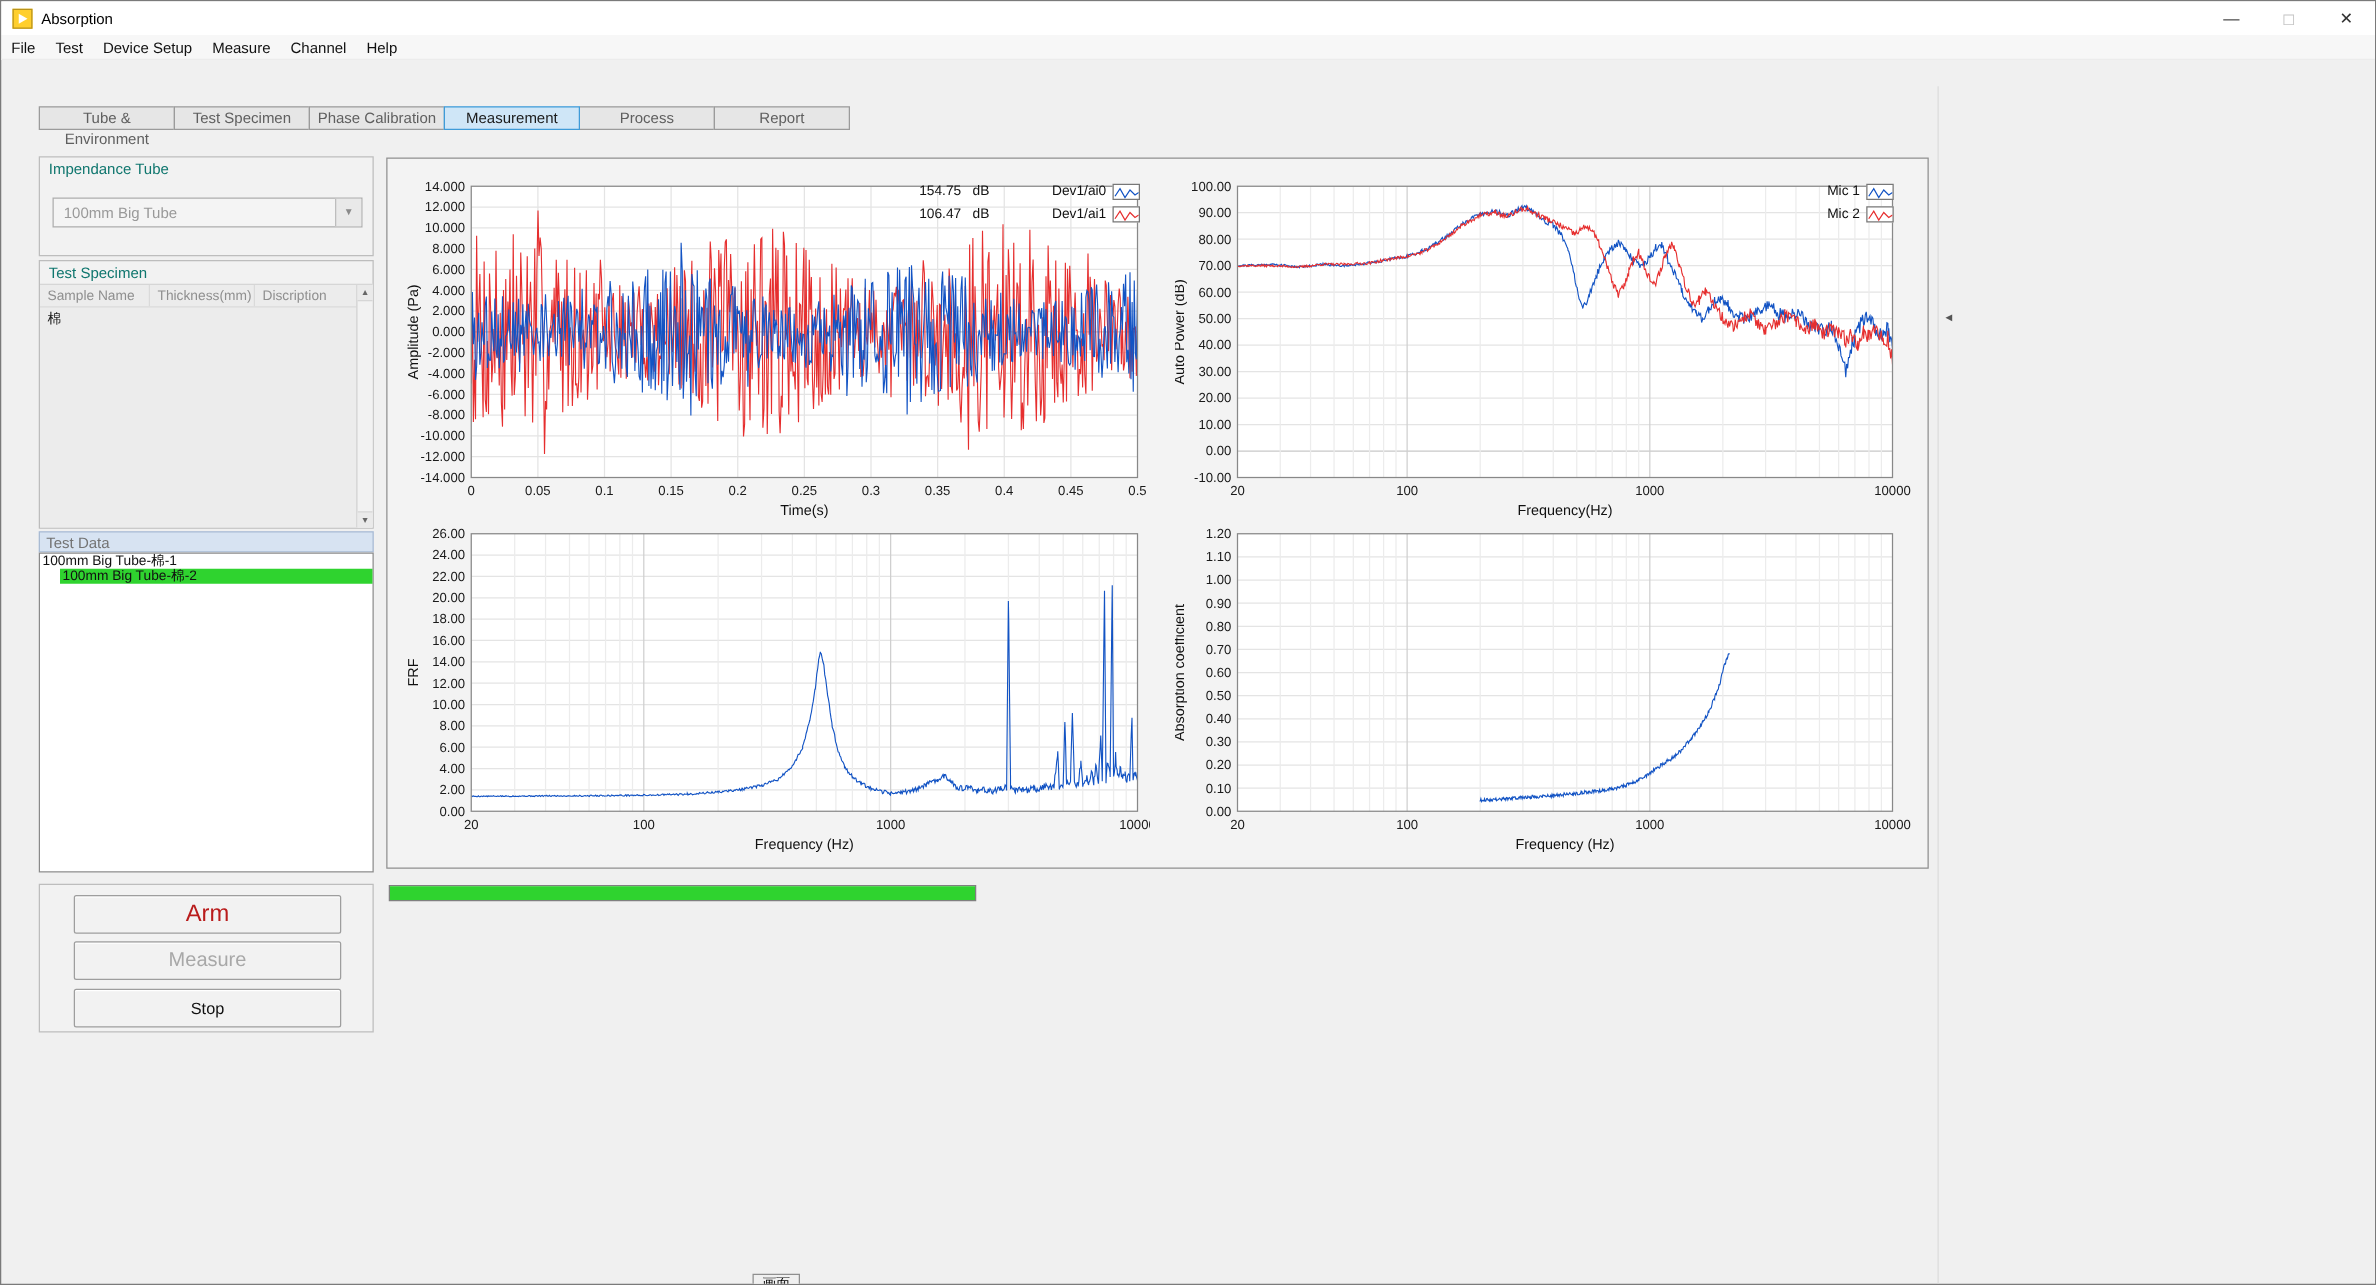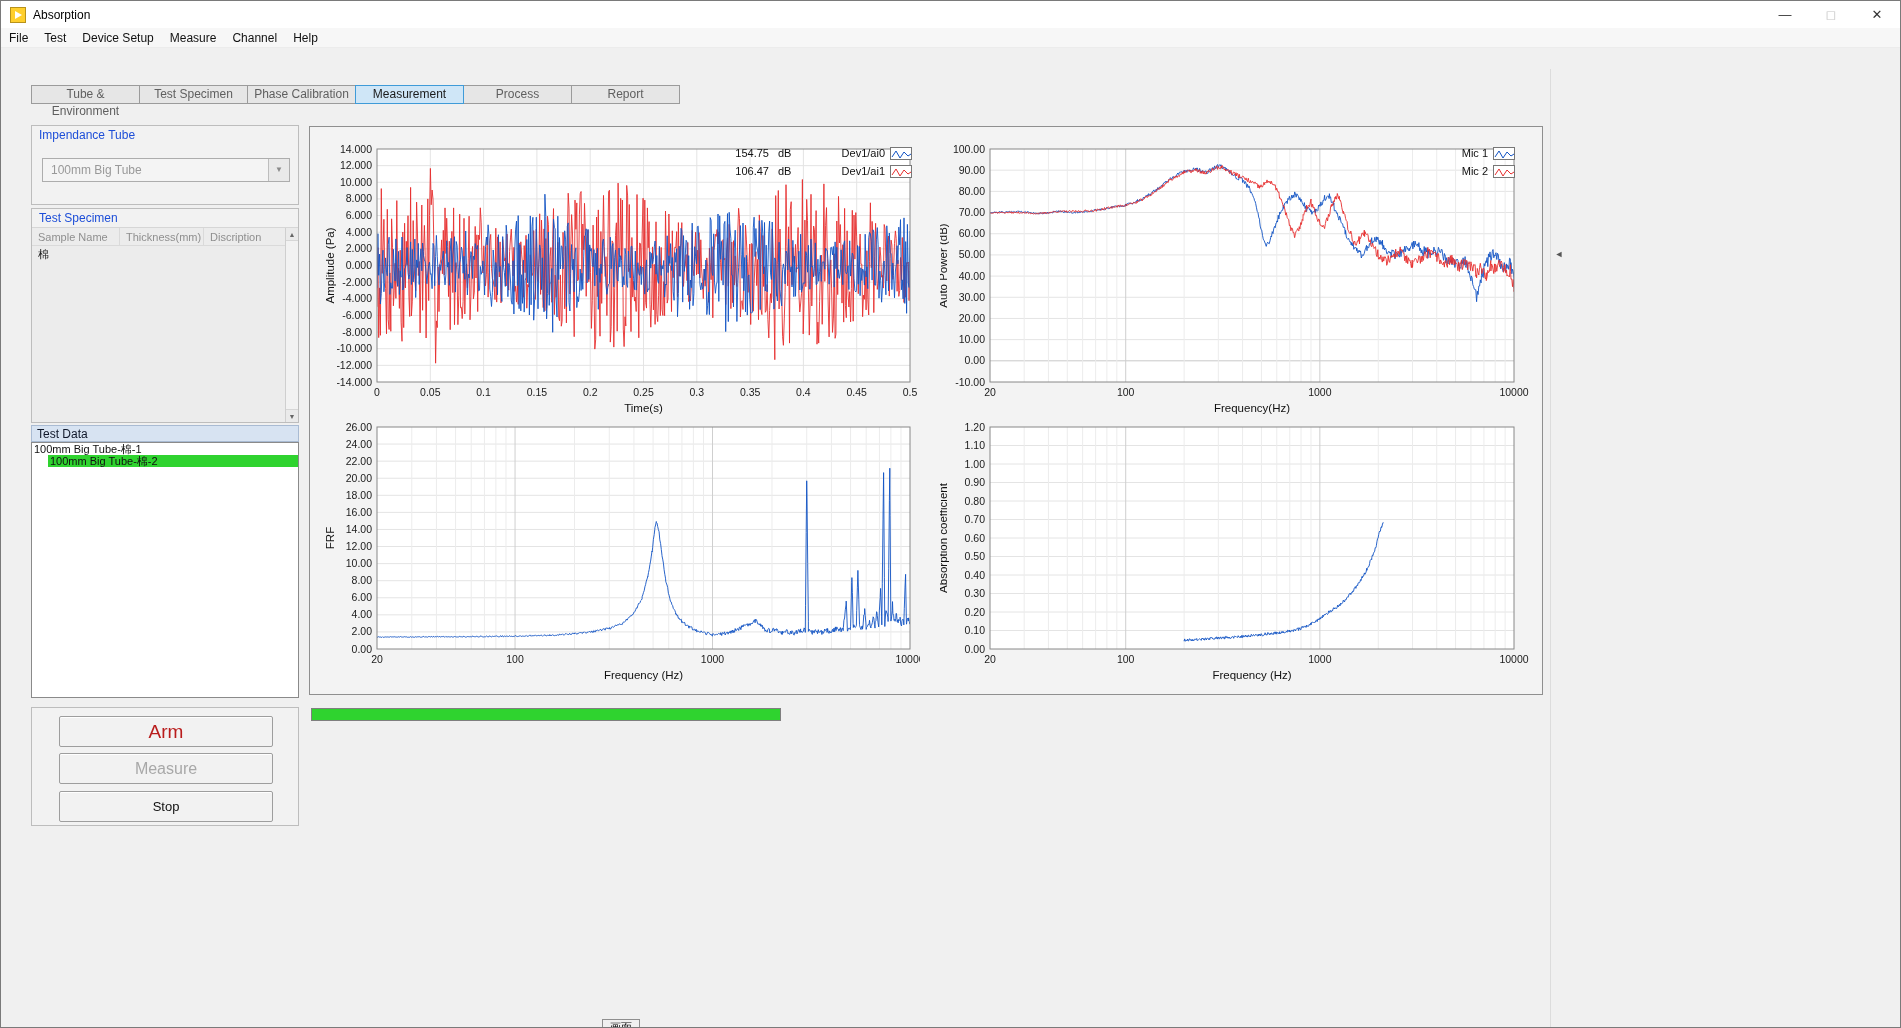--- a/index.html
+++ b/index.html
@@ -25,38 +25,38 @@
 .main-tab.active{margin-top:1px;height:21px;line-height:18px;background:#f0f0f0;z-index:4;}
 
 
 .subtabs{position:absolute;left:30px;top:84px;display:flex;z-index:1;}
 .subtab{width:109px;height:19px;line-height:17px;text-align:center;font-size:12px;color:#5f5f5f;background:#e6e6e6;border:1px solid #9b9b9b;margin-left:-1px;}
 .subtab:first-child{margin-left:0;}
 .subtab.active{background:#cfe6f7;border:1px solid #3f9bd8;color:#1b1b1b;position:relative;z-index:2;}
 
 
 .groupbox{position:absolute;border:1px solid #bdbdbd;background:#f2f2f2;}
-.group-title{position:absolute;left:7px;top:2px;font-size:12px;color:#1d4ed8;}
+.group-title{position:absolute;left:7px;top:2px;font-size:12px;color:#0f766e;}
 #impedance-group{left:30px;top:124px;width:268px;height:80px;}
 .dropdown{position:absolute;left:10px;top:32px;width:248px;height:24px;background:#f4f4f4;border:1px solid #adadad;color:#999;font-size:12px;line-height:22px;padding-left:8px;}
 .dropdown-arrow{position:absolute;top:0;right:0;width:21px;height:100%;background:#e9e9e9;border-left:1px solid #bdbdbd;display:flex;align-items:center;justify-content:center;color:#8a8a8a;font-size:8px;}
 
 #specimen-group{left:30px;top:207px;width:268px;height:215px;}
 .spec-table{position:absolute;left:0;top:18px;right:0;bottom:0;background:#ececec;border-top:1px solid #d6d6d6;}
 .spec-header{display:flex;height:18px;border-bottom:1px solid #dadada;}
 .spec-col{font-size:11px;color:#8f8f8f;padding:3px 0 0 6px;border-right:1px solid #dadada;overflow:hidden;white-space:nowrap;}
 .c1w{width:88px;}.c2w{width:84px;}.c3w{width:81px;border-right:none;}
 .spec-row{display:flex;height:14px;font-size:11px;color:#222;}
 .spec-cell{padding:1px 0 0 6px;overflow:hidden;white-space:nowrap;}
 .spec-scroll{position:absolute;right:0;top:0;bottom:0;width:13px;background:#f2f2f2;border-left:1px solid #cfcfcf;}
 .scroll-btn{position:absolute;left:0;right:0;height:13px;display:flex;align-items:center;justify-content:center;font-size:7px;color:#666;background:#eaeaea;}
 .scroll-btn.up{top:0;border-bottom:1px solid #d6d6d6;}
 .scroll-btn.down{bottom:0;border-top:1px solid #d6d6d6;}
 
-#testdata-header{position:absolute;left:30px;top:424px;width:268px;height:17px;background:#d7e3f2;border:1px solid #a9bbd3;font-size:12px;color:#0f172a;padding:1px 0 0 5px;}
+#testdata-header{position:absolute;left:30px;top:424px;width:268px;height:17px;background:#d7e3f2;border:1px solid #a9bbd3;font-size:12px;color:#737373;padding:1px 0 0 5px;}
 #testdata-list{position:absolute;left:30px;top:441px;width:268px;height:256px;background:#ffffff;border:1px solid #8a8a8a;}
 .td-item{height:12px;line-height:12px;font-size:11px;padding-left:2px;color:#111;white-space:nowrap;overflow:hidden;}
 
 #controls-panel{left:30px;top:706px;width:268px;height:119px;}
 .ctl-btn{position:absolute;left:27px;width:214px;height:31px;background:#f2f2f2;border:1px solid #9e9e9e;display:flex;align-items:center;justify-content:center;border-radius:2px;box-shadow:inset 0 1px 0 #ffffff;}
 #btn-arm{top:8px;font-size:19px;color:#b91c1c;}
 #btn-measure{top:45px;font-size:16px;color:#a8a8a8;}
 #btn-stop{top:83px;font-size:13px;color:#111;}
 
 

